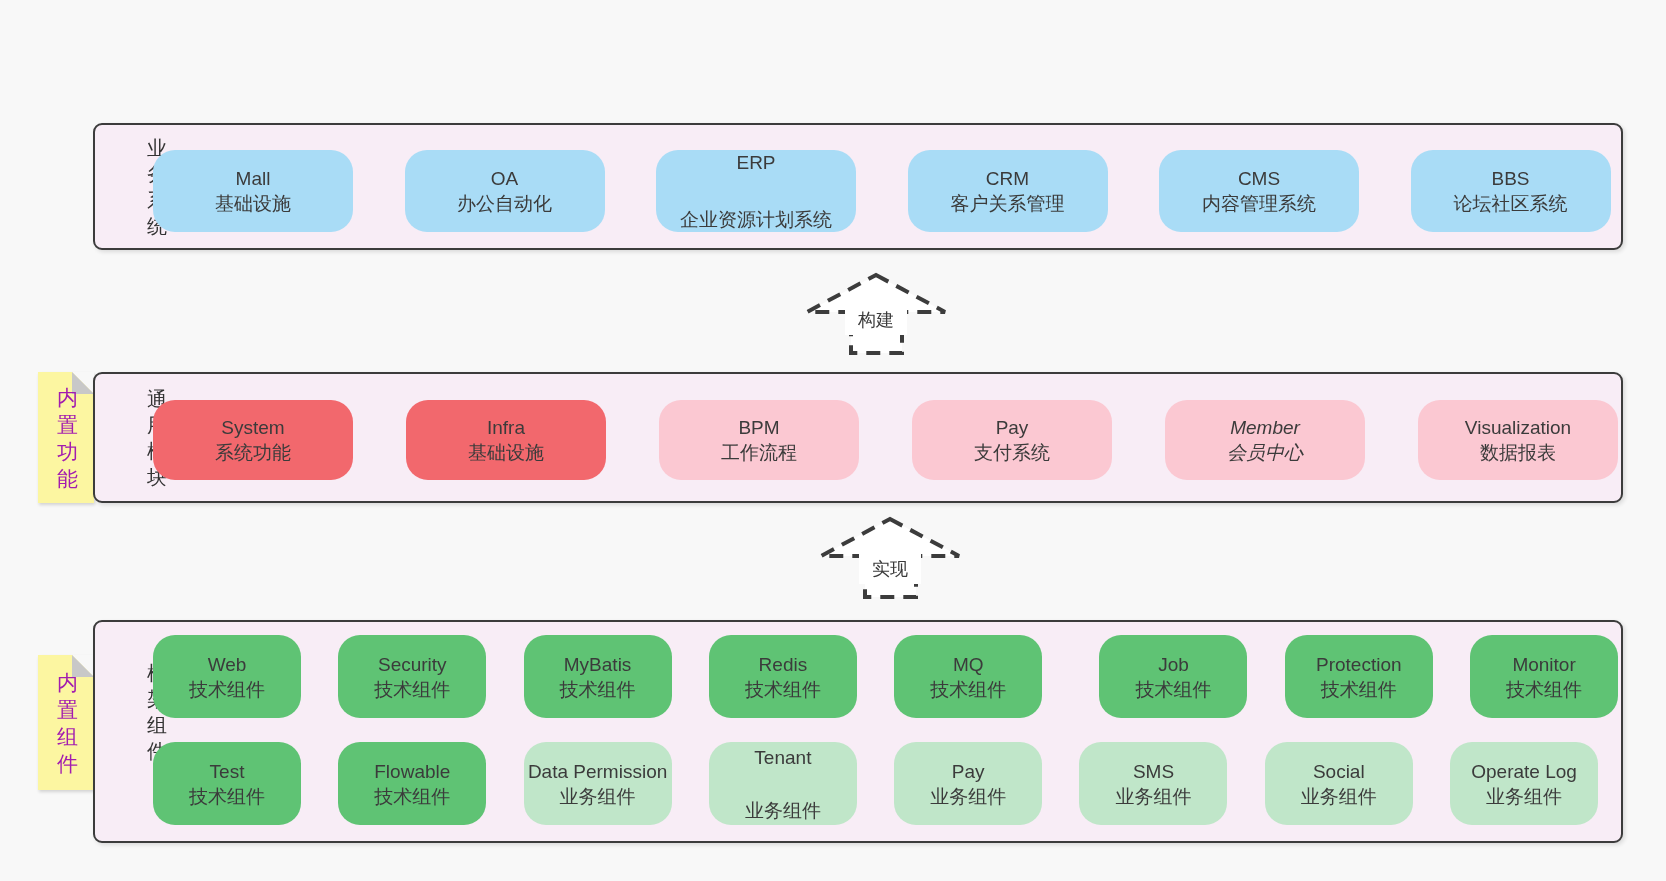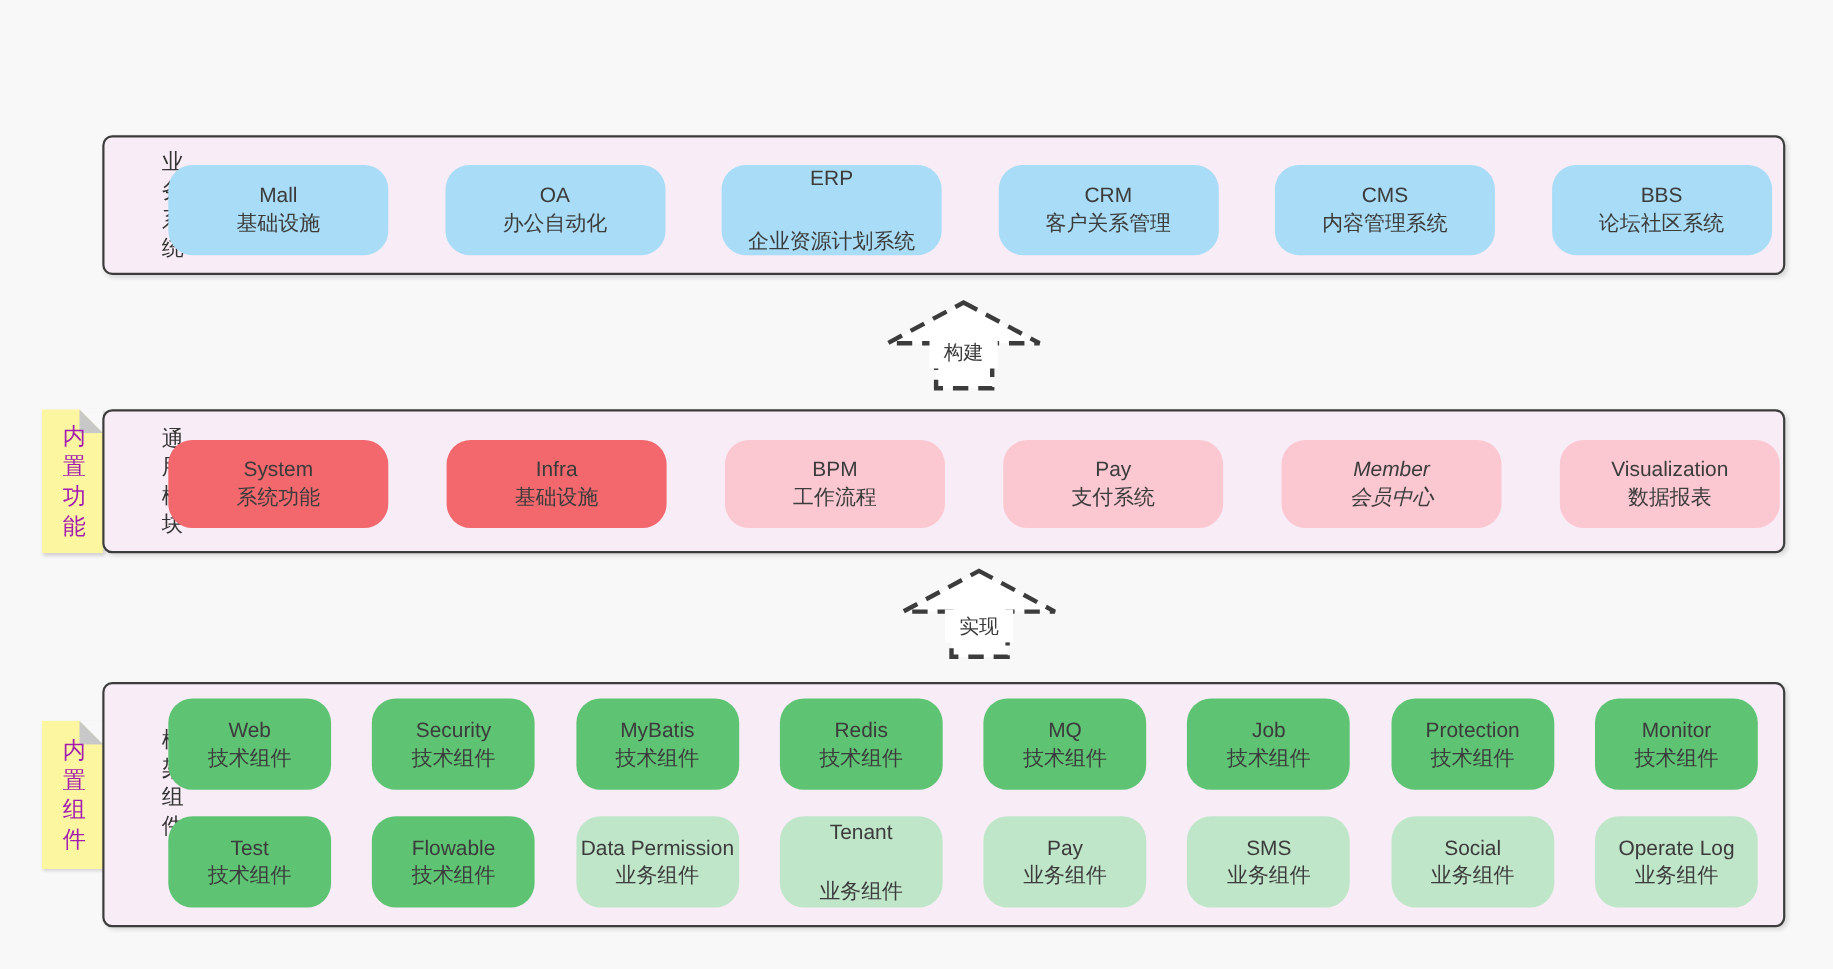--- a/index.html
+++ b/index.html
@@ -169,21 +169,21 @@
         <div class="box-desc">技术组件</div>
       </div>
       <div class="box" style="background: rgb(95, 195, 116);">
         <div class="box-name">Redis</div>
         <div class="box-desc">技术组件</div>
       </div>
       <div class="box" style="background: rgb(95, 195, 116);">
         <div class="box-name">MQ</div>
         <div class="box-desc">技术组件</div>
       </div>
-      <div class="box" style="background: rgb(95, 195, 116);">
+      <div class="box" style="background: rgb(95, 195, 116); margin-left: 20px;">
         <div class="box-name">Job</div>
         <div class="box-desc">技术组件</div>
       </div>
       <div class="box" style="background: rgb(95, 195, 116);">
         <div class="box-name">Protection</div>
         <div class="box-desc">技术组件</div>
       </div>
       <div class="box" style="background: rgb(95, 195, 116);">
         <div class="box-name">Monitor</div>
         <div class="box-desc">技术组件</div>

